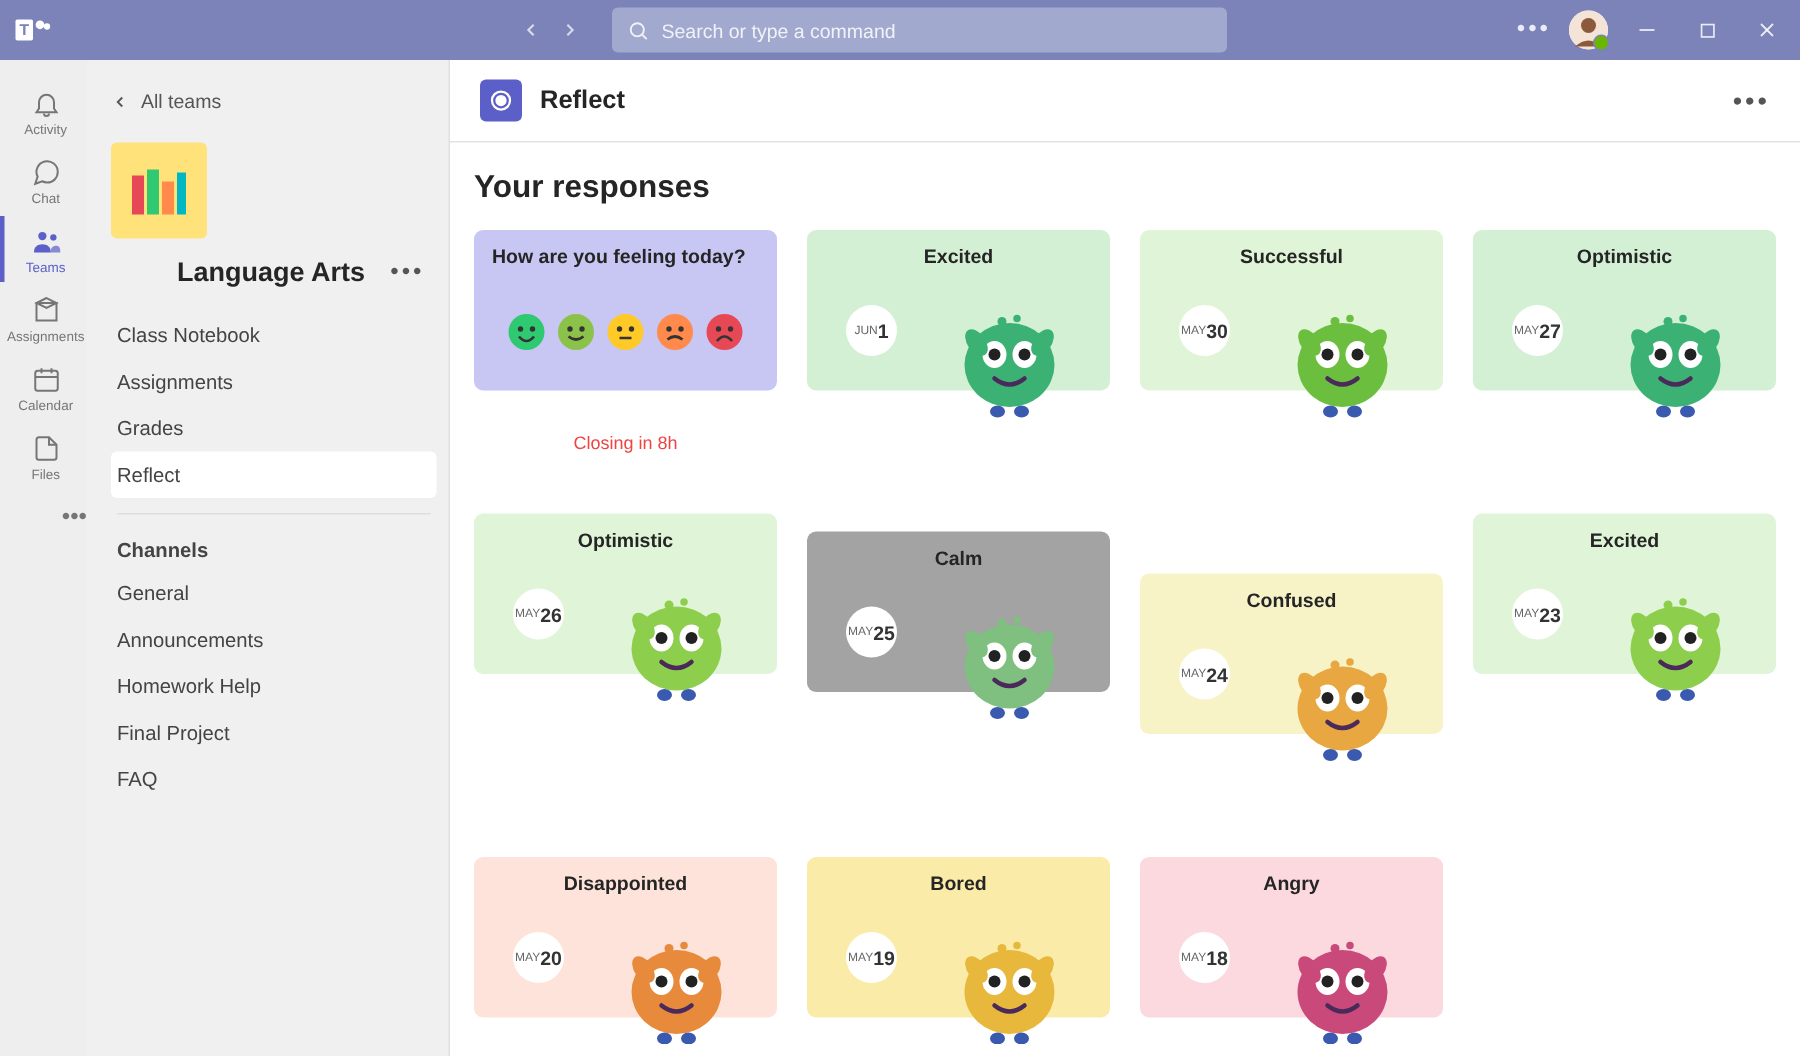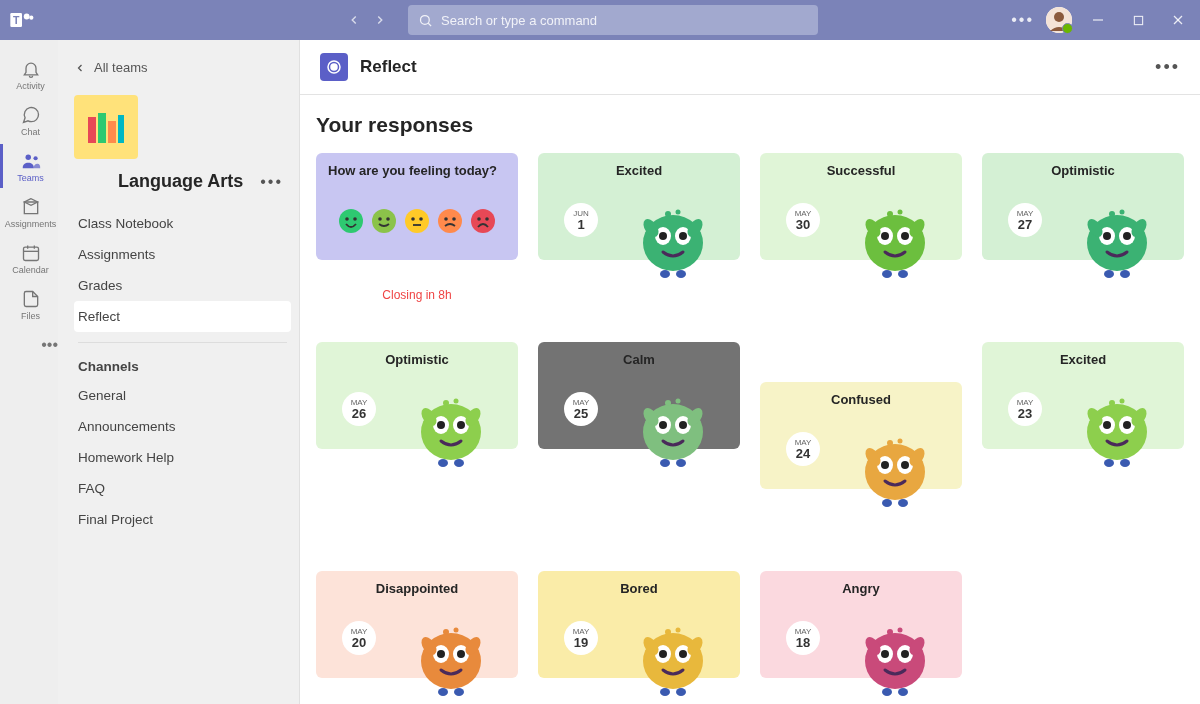--- a/index.html
+++ b/index.html
@@ -50,29 +50,29 @@
 .content-body { padding: 18px 16px; overflow: auto; }
 .page-title { font-size: 21px; font-weight: 700; color: #252525; margin-bottom: 16px; }
 
 .grid { display: grid; grid-template-columns: repeat(4, 202px); gap: 20px; }
 .card { height: 107px; border-radius: 6px; position: relative; padding: 10px 12px; overflow: visible; }
 .card.prompt { background: #c8c6f2; }
 .card-label { font-size: 13px; font-weight: 600; color: #252525; text-align: center; }
 .card.prompt .card-label { text-align: left; font-weight: 600; }
 .emoji-row { display: flex; gap: 7px; margin-top: 30px; justify-content: center; }
 .emoji { width: 26px; height: 26px; border-radius: 50%; display: flex; align-items: center; justify-content: center; position: relative; }
-.date-pill { position: absolute; left: 26px; top: 50px; width: 34px; height: 34px; background: #fff; border-radius: 50%; display: flex; flex-direction: column; align-items: center; justify-content: center; font-size: 8px; color: #666; line-height: 1; }
+.date-pill { position: absolute; left: 26px; top: 50px; width: 34px; height: 34px; background: #fff; border-radius: 50%; display: flex; flex-direction: row; align-items: center; justify-content: center; font-size: 8px; color: #666; line-height: 1; }
 .date-pill .day { font-size: 13px; font-weight: 600; color: #333; }
 .monster { position: absolute; bottom: -28px; left: 85px; width: 100px; height: 100px; }
 .closing { font-size: 12px; color: #ef4444; text-align: center; margin-top: 8px; grid-column: 1; }
 .spacer { height: 42px; grid-column: 1 / -1; }
 
 .bg-green-soft { background: #d4f0d4; }
 .bg-green-light { background: #e0f5d7; }
-.bg-mint { background: #737373; }
+.bg-mint { background: #a3a3a3; margin-top: 12px; }
 .bg-yellow-soft { background: #f7f3c7; margin-top: 40px; }
 .bg-yellow { background: #faeca8; }
 .bg-peach { background: #fde3d9; }
 .bg-pink { background: #fbd9df; }
 
 
 .monster svg { width: 100%; height: 100%; }
 </style>
 </head>
 <body>
@@ -220,22 +220,22 @@
         <div class="side-link">Assignments</div>
         <div class="side-link">Grades</div>
         <div class="side-link active">Reflect</div>
       </div>
     <div class="side-divider"></div>
     <div class="side-heading">Channels</div>
     <div id="side-channels">
         <div class="side-link">General</div>
         <div class="side-link">Announcements</div>
         <div class="side-link">Homework Help</div>
+        <div class="side-link">Final Project</div>
         <div class="side-link">FAQ</div>
-        <div class="side-link">Final Project</div>
       </div>
   </div>
 
   <div class="content">
     <div class="content-header">
       <div class="app-icon">
         <svg width="18" height="18" viewBox="0 0 24 24" fill="none" stroke="white" stroke-width="2">
             <circle cx="12" cy="12" r="8"></circle>
             <path d="M8 12 a4 4 0 0 1 8 0 a4 4 0 0 1 -8 0" fill="white"></path>
           </svg>

